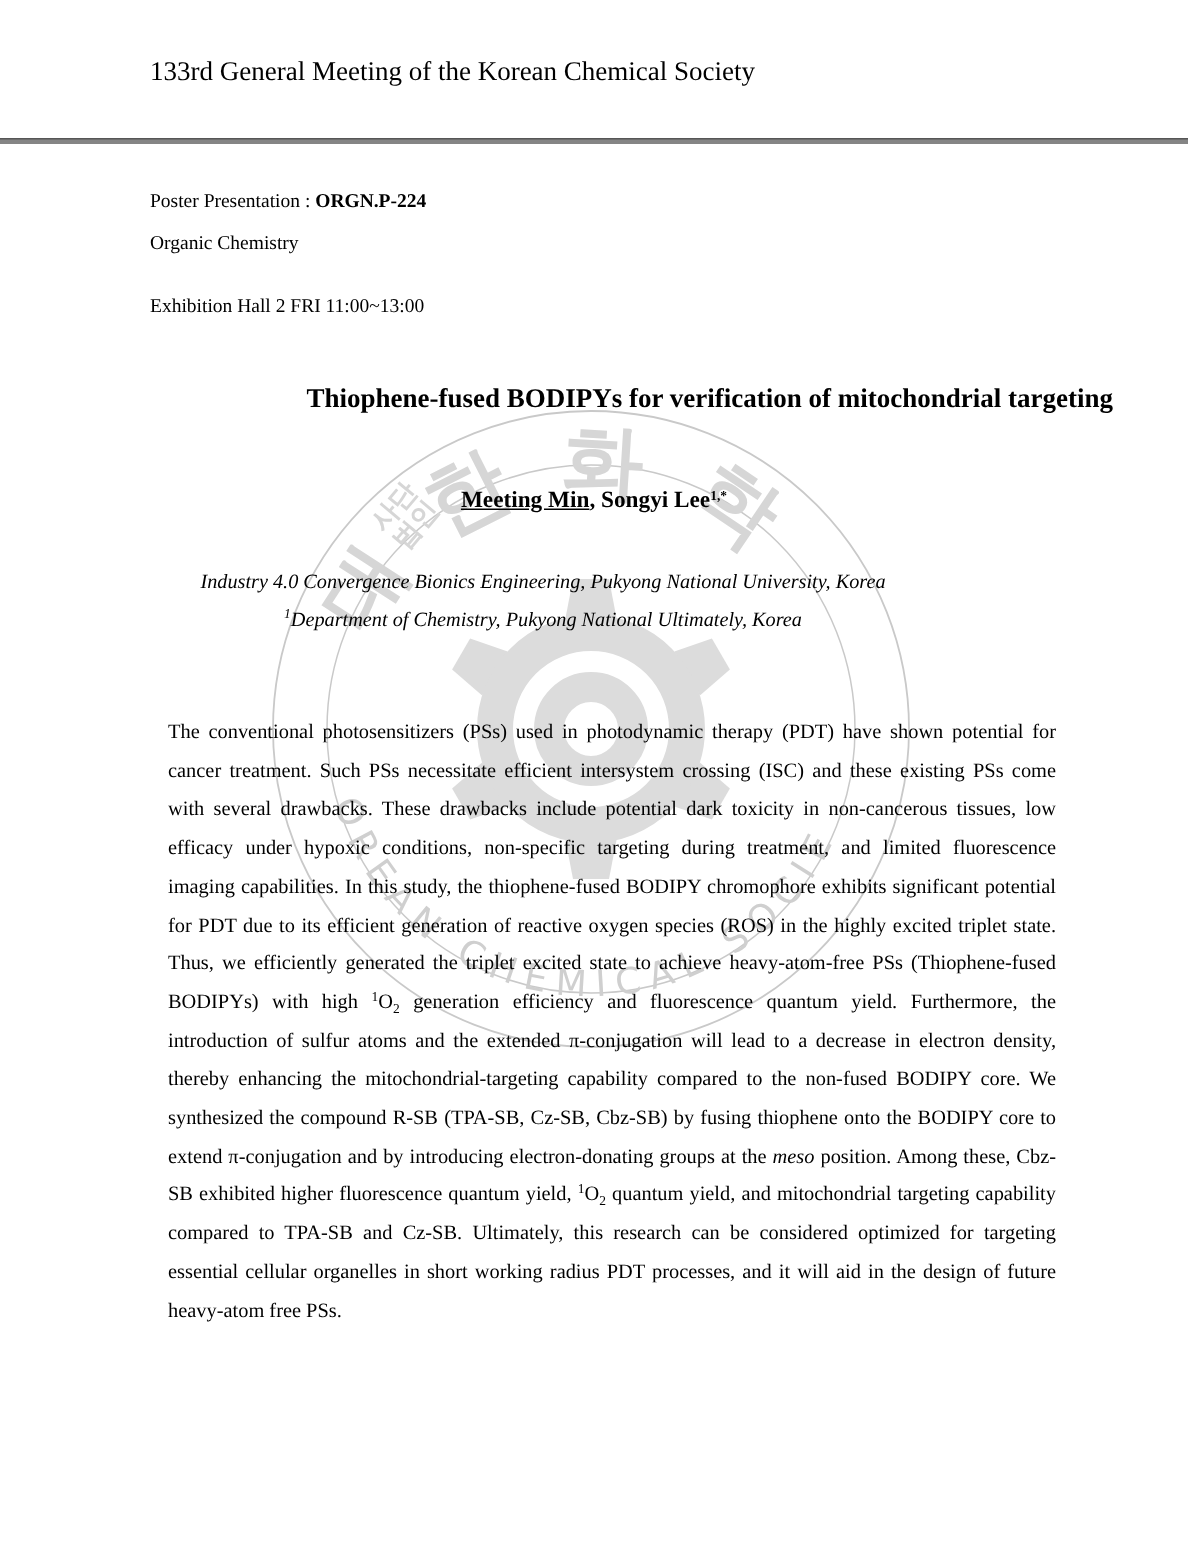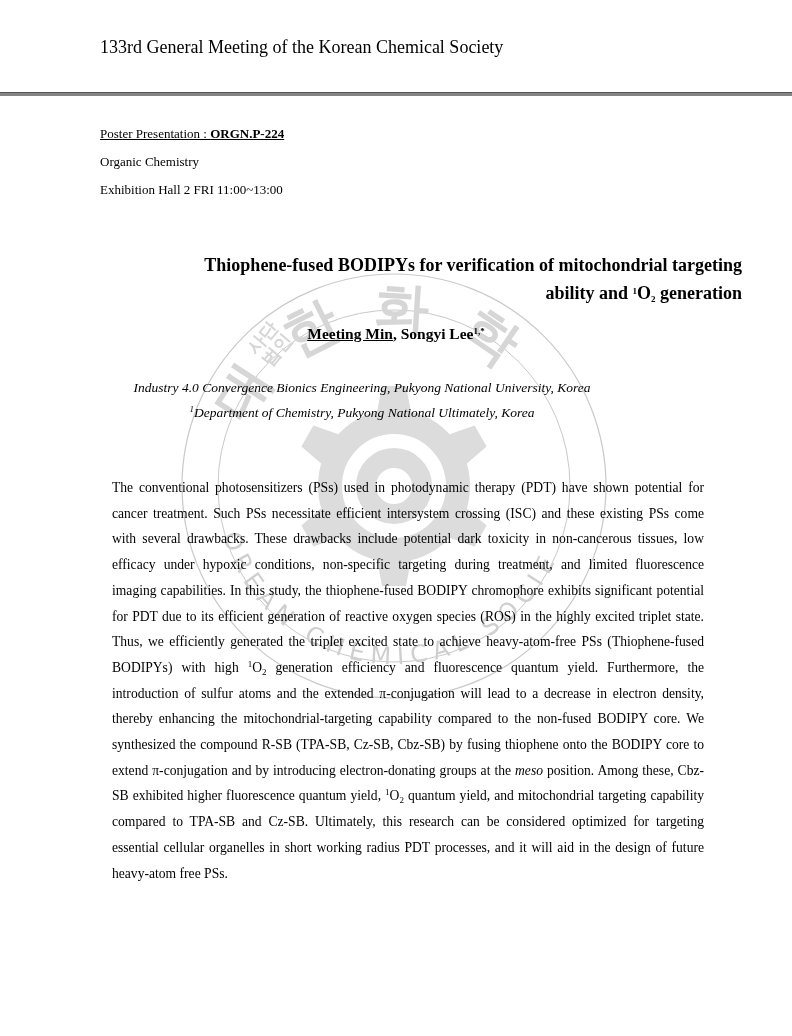--- a/index.html
+++ b/index.html
@@ -8,21 +8,21 @@
     font-family:"Liberation Serif","DejaVu Serif",serif; color:#000;
     overflow:hidden;
   }
   .watermark { position:absolute; left:174px; top:266px; width:440px; height:440px; z-index:0; }
   .content-layer { position:absolute; inset:0; z-index:1; }
   .header-line { position:absolute; left:100px; font-size:18px; line-height:15px; white-space:nowrap; }
   .l1 { top:40px; }
   .l2 { top:66px; }
   .rule { position:absolute; left:0; top:92px; width:792px; height:3px; background:#858585; border-top:1px solid #565656; }
   .meta { position:absolute; left:100px; font-size:13px; line-height:15px; white-space:nowrap; }
-  .m1 { top:126px;text-decoration:underline; } .m2 { top:154px; } .m3 { top:182px; }
+  .m1 { top:126px; } .m2 { top:154px; } .m3 { top:196px; }
   .title {
     position:absolute; left:50px; top:251px; width:692px; margin:0;
     text-align:right; font-weight:bold; font-size:18px; line-height:28px;
   }
   .tl { display:block; }
   .authors { position:absolute; left:0; top:324px; width:792px; text-align:center; font-weight:bold; font-size:15.5px; line-height:20px; }
   .affil { position:absolute; left:0; width:724px; text-align:center; font-style:italic; font-size:13.5px; line-height:17px; }
   .a1 { top:379px; } .a2 { top:404px; }
   .abstract {
     position:absolute; left:100px; top:463px; width:592px; margin:12px;
@@ -77,21 +77,20 @@
     <div class="header-line l1">133rd General Meeting of the Korean Chemical Society</div>
 
     <div class="rule"></div>
 
     <div class="meta m1"><span>Poster Presentation : </span><span style="font-weight: bold;">ORGN.P-224</span></div>
     <div class="meta m2">Organic Chemistry</div>
     <div class="meta m3">Exhibition Hall 2 FRI 11:00~13:00</div>
 
     <h1 class="title">
       <span class="tl"><span>Thiophene-fused BODIPYs for verification of mitochondrial targeting</span></span>
-      <span class="tl"><span>ability and </span><sup>1</sup><span>O</span><sub>2</sub><span> generation</span></span>
     </h1>
 
     <div class="authors"><span style="text-decoration: underline;">Meeting Min</span><span>, Songyi Lee</span><sup>1,*</sup></div>
 
     <div class="affil a1"><span>Industry 4.0 Convergence Bionics Engineering, Pukyong National University, Korea</span></div>
     <div class="affil a2"><sup>1</sup><span>Department of Chemistry, Pukyong National Ultimately, Korea</span></div>
 
     <p class="abstract"><span>The conventional photosensitizers (PSs) used in photodynamic therapy (PDT) have shown potential for cancer treatment. Such PSs necessitate efficient intersystem crossing (ISC) and these existing PSs come with several drawbacks. These drawbacks include potential dark toxicity in non-cancerous tissues, low efficacy under hypoxic conditions, non-specific targeting during treatment, and limited fluorescence imaging capabilities. In this study, the thiophene-fused BODIPY chromophore exhibits significant potential for PDT due to its efficient generation of reactive oxygen species (ROS) in the highly excited triplet state. Thus, we efficiently generated the triplet excited state to achieve heavy-atom-free PSs (Thiophene-fused BODIPYs) with high </span><sup>1</sup><span>O</span><sub>2</sub><span> generation efficiency and fluorescence quantum yield. Furthermore, the introduction of sulfur atoms and the extended π-conjugation will lead to a decrease in electron density, thereby enhancing the mitochondrial-targeting capability compared to the non-fused BODIPY core. We synthesized the compound R-SB (TPA-SB, Cz-SB, Cbz-SB) by fusing thiophene onto the BODIPY core to extend π-conjugation and by introducing electron-donating groups at the </span><span style="font-style: italic;">meso</span><span> position. Among these, Cbz-SB exhibited higher fluorescence quantum yield, </span><sup>1</sup><span>O</span><sub>2</sub><span> quantum yield, and mitochondrial targeting capability compared to TPA-SB and Cz-SB. Ultimately, this research can be considered optimized for targeting essential cellular organelles in short working radius PDT processes, and it will aid in the design of future heavy-atom free PSs.</span></p>
 
   </div>

